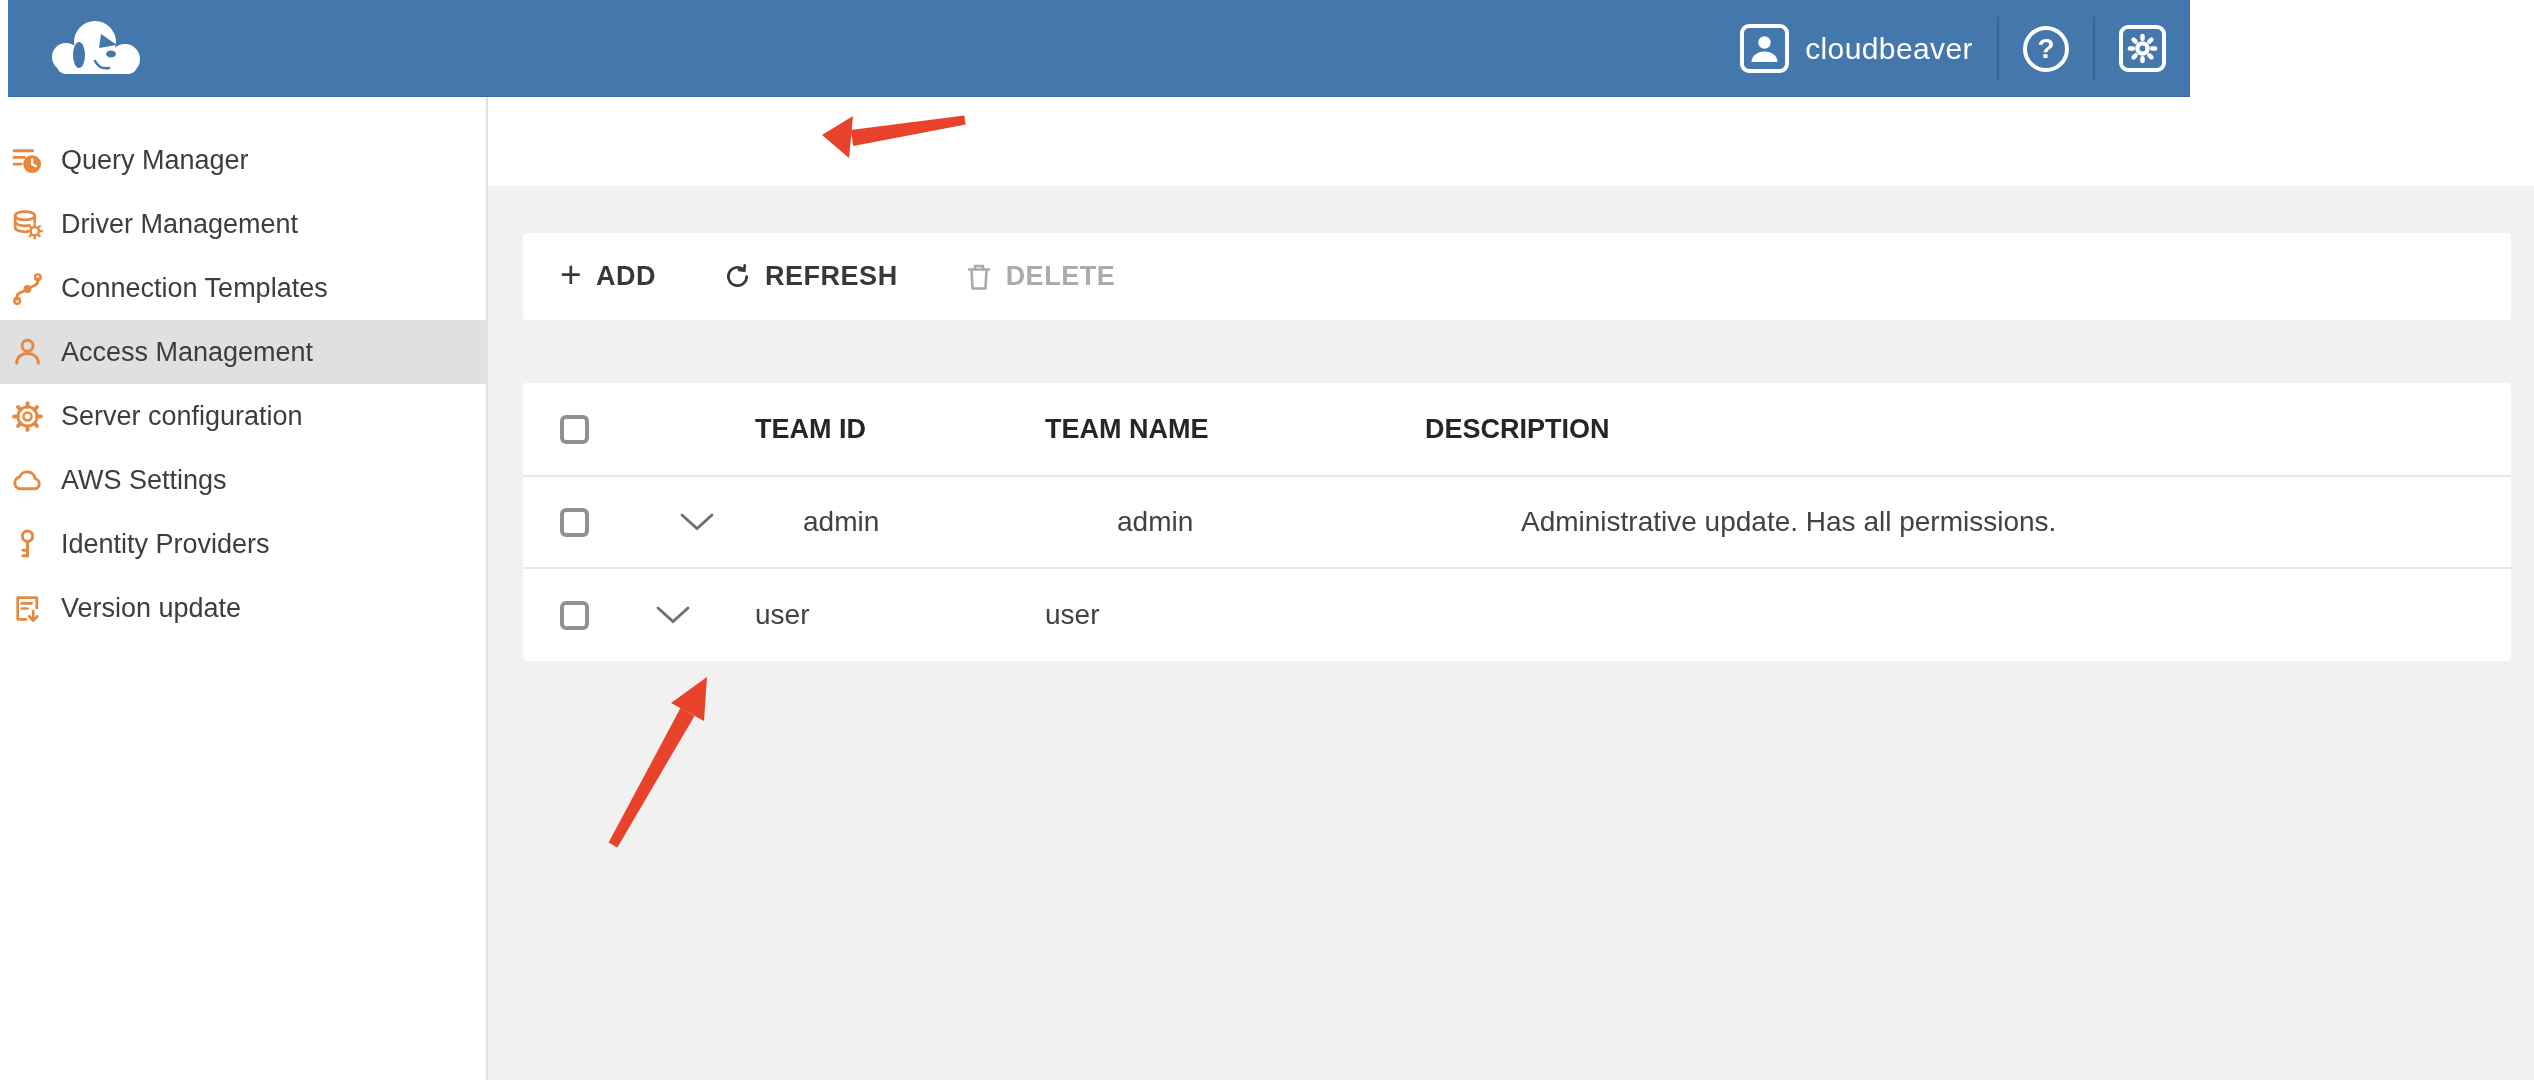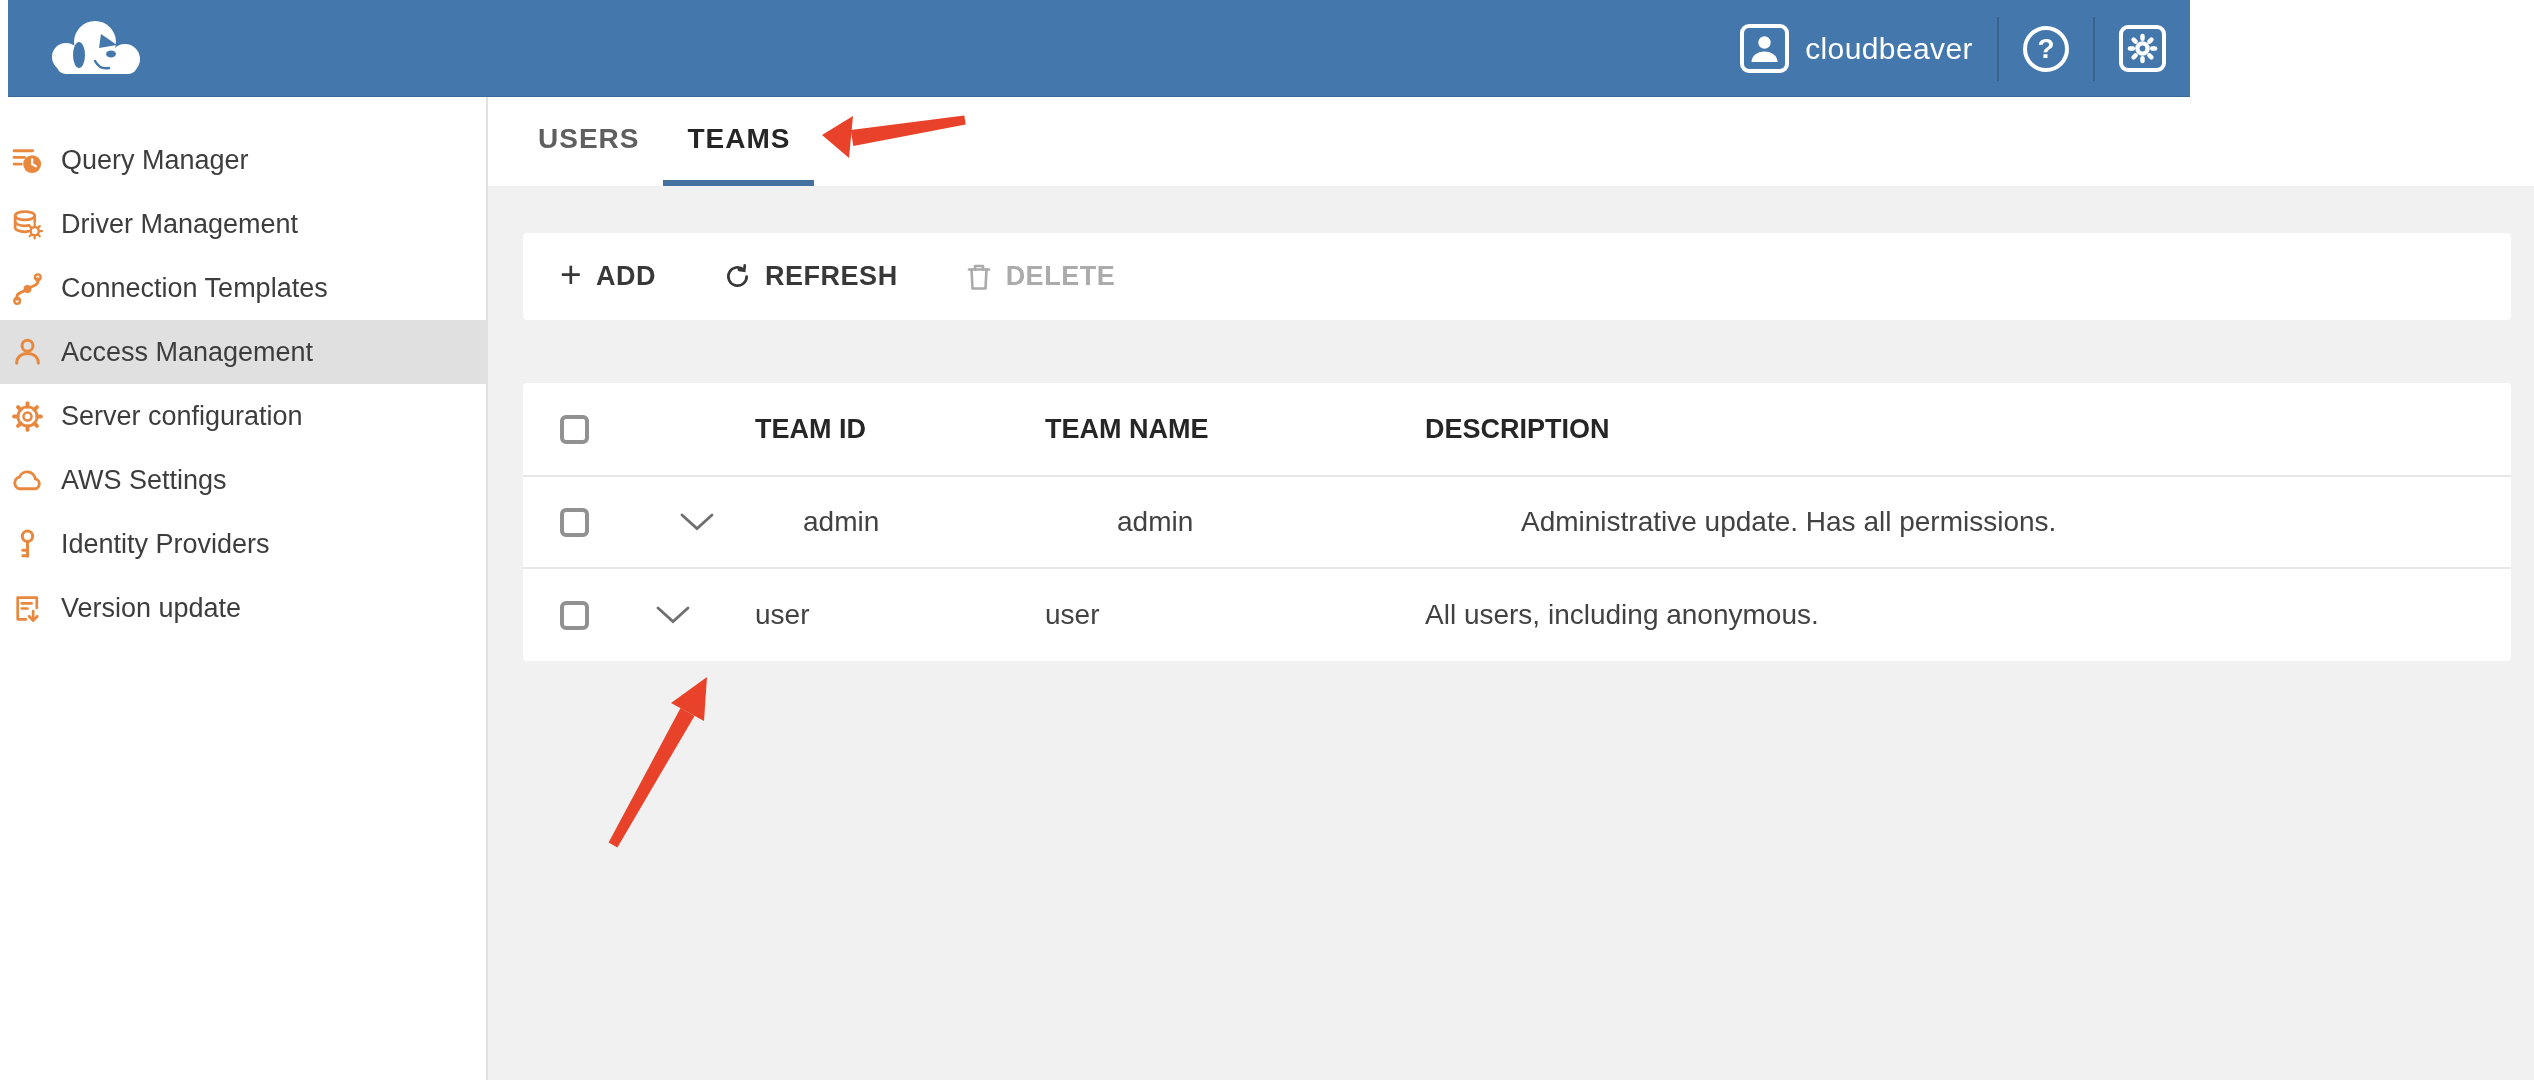--- a/index.html
+++ b/index.html
@@ -232,28 +232,20 @@
           <path d="M17.5 23.5 L21.5 27.8 L25.5 23.5"></path>
         </svg>
       </span>
       <span class="side-label">Version update</span>
     </div>
 
   </aside>
 
   <main class="main">
 
-    <div class="tabbar">
-      <div class="tab">
-        <span>USERS</span>
-      </div>
-      <div class="tab active">
-        <span>TEAMS</span>
-      </div>
-    </div>
 
     <div class="content">
 
       <div class="toolbar-card">
         <button class="tbtn">
           <span class="plus-glyph">+</span>
           <span>ADD</span>
         </button>
         <button class="tbtn">
           <span style="display:flex;">
@@ -300,21 +292,20 @@
 
         <div class="trow tdata">
           <div class="cb"></div>
           <div class="chev">
             <svg width="34" height="18" viewBox="0 0 34 18" fill="none" stroke="#6f6f6f" stroke-width="2.8" stroke-linecap="round">
               <path d="M2 2 L17 15.5 L32 2"></path>
             </svg>
           </div>
           <div class="td">user</div>
           <div class="td">user</div>
-          <div class="td">All users, including anonymous.</div>
         </div>
 
       </div>
     </div>
   </main>
 
   <svg class="annot" style="left:805px; top:100px;" width="175" height="70" viewBox="0 0 175 70">
     <polygon points="17,35 48,16 44,58" fill="#e8432a"></polygon>
     <polygon points="45.7,30.1 159.3,15.6 160.7,24.4 48.3,45.9" fill="#e8432a"></polygon>
   </svg>

